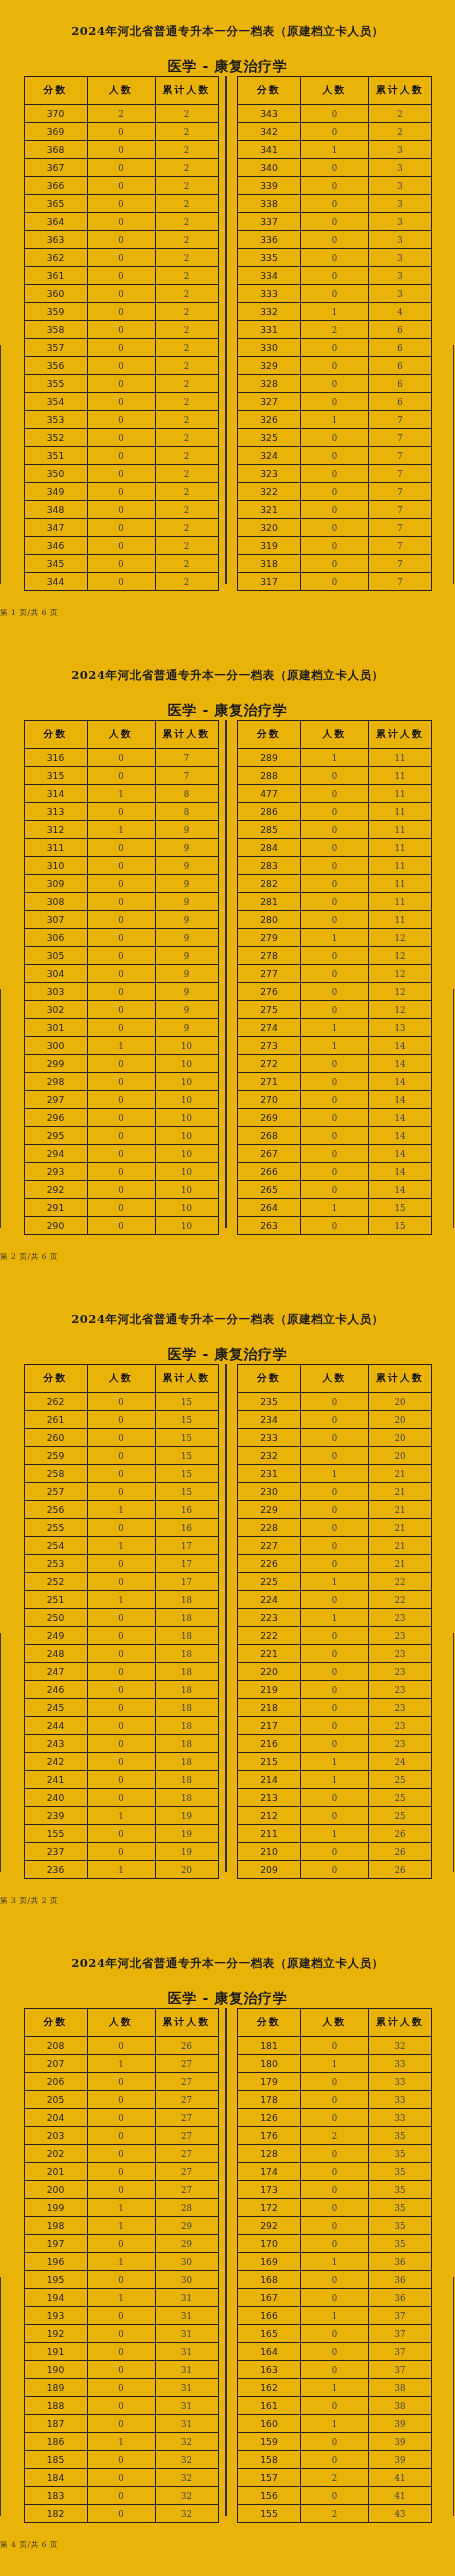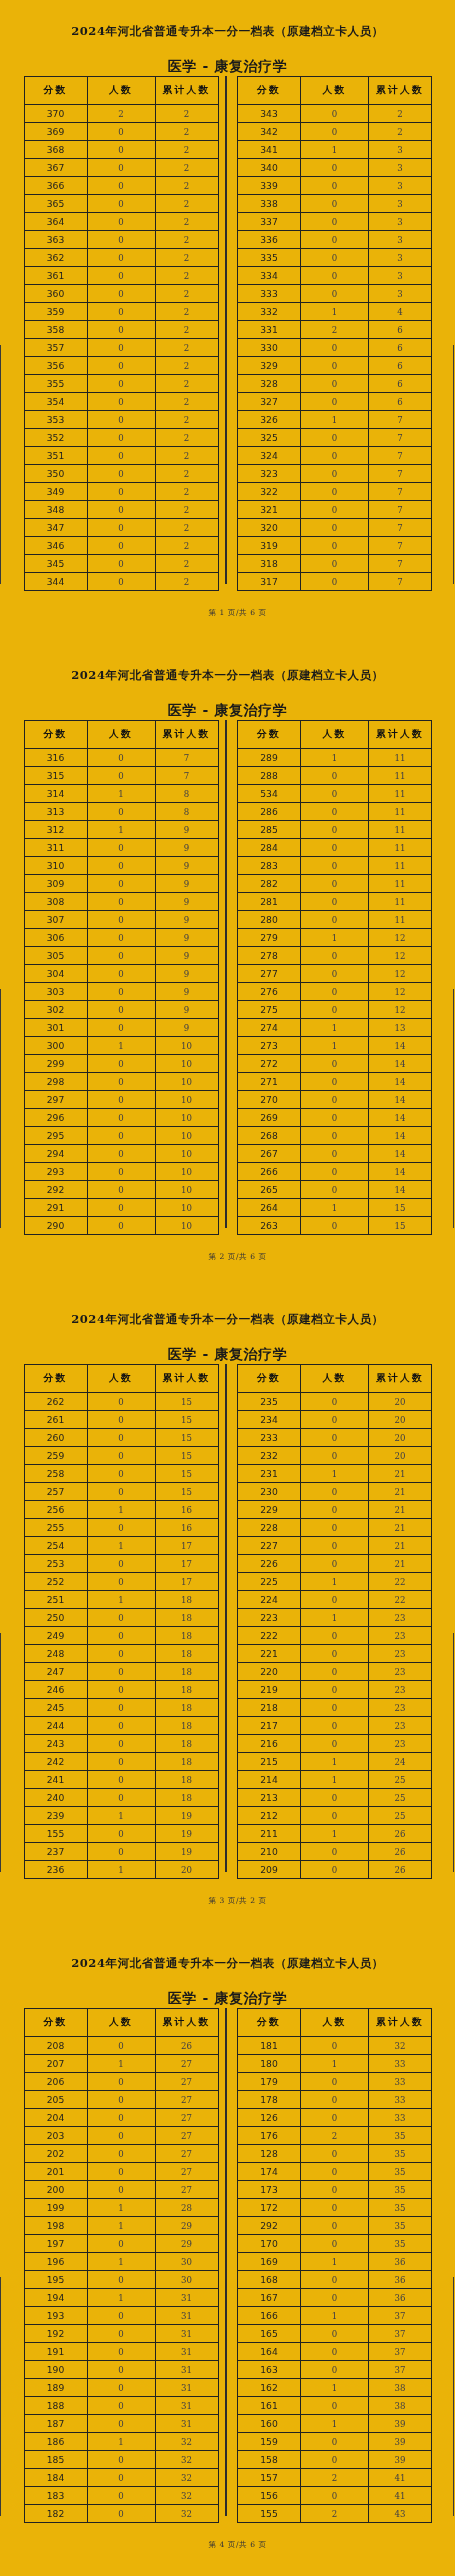--- a/index.html
+++ b/index.html
@@ -68,24 +68,23 @@
   }
   .bleed {
     position:absolute; top:345px; height:239px; width:1.1px;
     background:#3a3a3a;
   }
   .bleed.left  { left:0.3px; }
   .bleed.right { left:453px; }
 
   .footer {
     position:absolute; top:608px; left:0; width:100%;
-    text-align:center;
+    text-align:left;
     font-size:7.5px; color:#2f2f38;
     letter-spacing:0.6px;
-    padding-left:20px;
   }
 </style>
 </head>
 <body>
 
 <section class="page">
   <h1 class="title">2024年河北省普通专升本一分一档表（原建档立卡人员）</h1>
   <h2 class="subtitle">医学 - 康复治疗学</h2>
   <table class="score-table pos-left">
     <colgroup>
@@ -567,21 +566,21 @@
           <td class="c0">289</td>
           <td class="c1">1</td>
           <td class="c2">11</td>
         </tr>
         <tr>
           <td class="c0">288</td>
           <td class="c1">0</td>
           <td class="c2">11</td>
         </tr>
         <tr>
-          <td class="c0">534</td>
+          <td class="c0">477</td>
           <td class="c1">0</td>
           <td class="c2">11</td>
         </tr>
         <tr>
           <td class="c0">286</td>
           <td class="c1">0</td>
           <td class="c2">11</td>
         </tr>
         <tr>
           <td class="c0">285</td>

